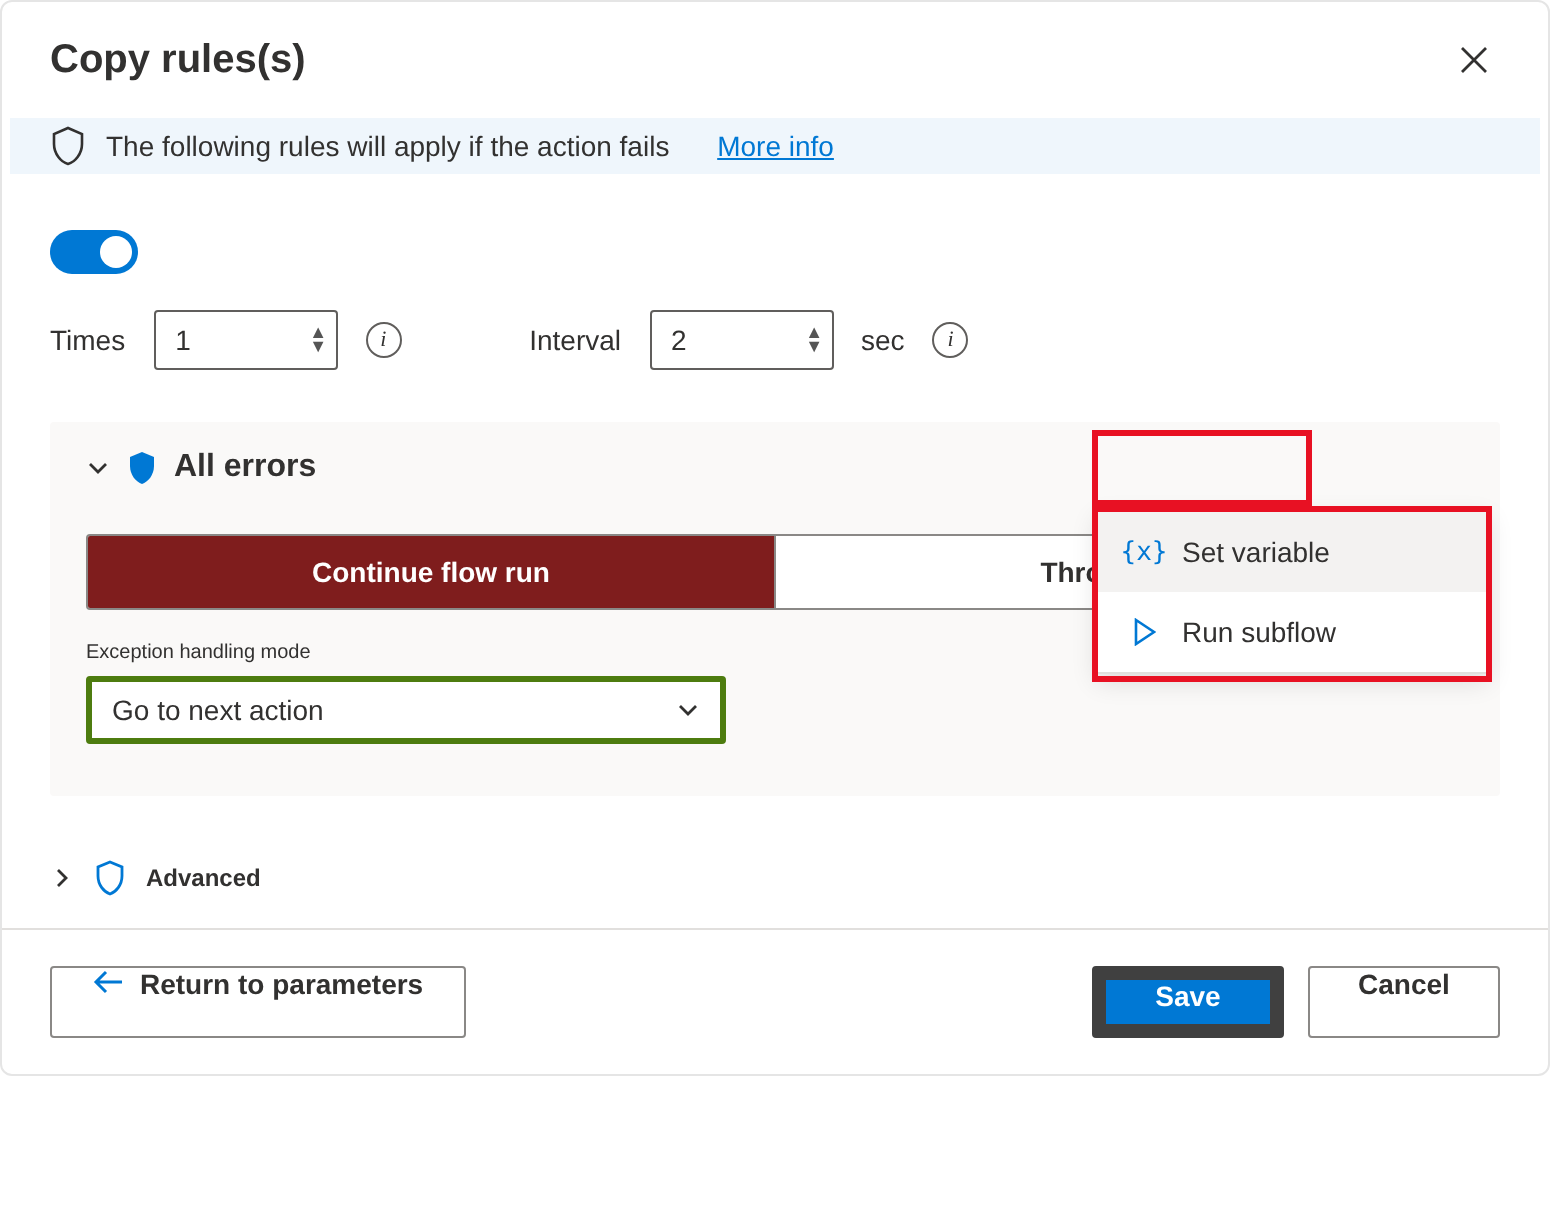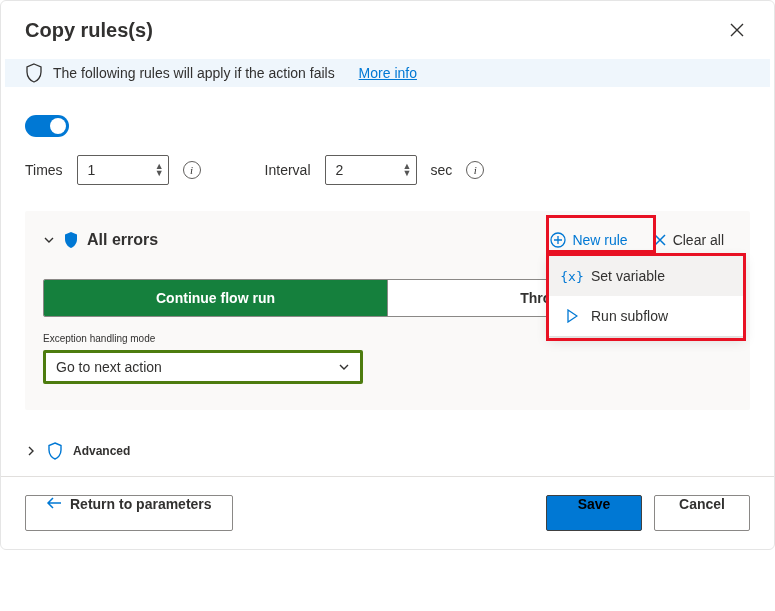--- a/index.html
+++ b/index.html
@@ -161,21 +161,21 @@
     height: 38px;
     overflow: hidden;
     background: #fff;
   }
   .seg-btn {
     flex: 1;
     display: flex; align-items: center; justify-content: center;
     font-size: 14px; font-weight: 600;
     cursor: pointer;
   }
-  .seg-active { background: #15803d; color: #fff; }
+  .seg-active { background: #7f1d1d; color: #fff; }
   .seg-divider { width: 1px; background: #8a8886; }
   .field-label { margin-top: 16px; font-size: 10px; }
   .select {
     margin-top: 6px;
     width: 320px;
     height: 34px;
     border: 3px solid #4d7c0f;
     border-radius: 2px;
     display: flex; align-items: center; justify-content: space-between;
     padding: 0 10px;
@@ -202,21 +202,21 @@
     border-radius: 2px;
     font-size: 14px;
     font-weight: 600;
     display: inline-flex;
     align-items: flex-start;
     justify-content: center;
     cursor: pointer;
     gap: 8px;
   }
   .btn-default { background: #fff; border: 1px solid #8a8886; color: #323130; }
-  .btn-primary { background: #0078d4; border: 1px solid #404040; color: #000000; }
+  .btn-primary { background: #0078d4; border: 7px solid #404040; color: #ffffff; }
   .footer-right { display: flex; gap: 12px; }
   svg { display: block; }
 </style>
 </head>
 <body>
 
 <div class="dialog">
 
   <div class="dlg-header">
     <div class="dlg-title">Copy rules(s)</div>
@@ -279,39 +279,20 @@
               <path d="M2 4 L6 8 L10 4" fill="none" stroke="#323130" stroke-width="1.4"></path>
             </svg>
         </span>
         <span class="shield-blue">
           <svg width="16" height="18" viewBox="0 0 16 18">
               <path d="M8 1 L14 3.5 V8 C14 12.5 11 16 8 17 C5 16 2 12.5 2 8 V3.5 Z" fill="#0078d4"></path>
             </svg>
         </span>
         <span>All errors</span>
       </div>
-      <div class="ae-right">
-        <div class="new-rule-btn">
-          <span>
-            <svg width="16" height="16" viewBox="0 0 16 16">
-                <circle cx="8" cy="8" r="7" fill="none" stroke="#0078d4" stroke-width="1.3"></circle>
-                <path d="M8 4 V12 M4 8 H12" stroke="#0078d4" stroke-width="1.3"></path>
-              </svg>
-          </span>
-          <span>New rule</span>
-        </div>
-        <div class="clear-all-btn">
-          <span>
-            <svg width="14" height="14" viewBox="0 0 14 14">
-                <path d="M2 2 L12 12 M12 2 L2 12" stroke="#0078d4" stroke-width="1.5"></path>
-              </svg>
-          </span>
-          <span class="clear-all-label">Clear all</span>
-        </div>
-      </div>
     </div>
 
     <div class="dropdown-menu">
       <div class="dropdown-item hover">
         <span class="dd-icon" style="font-family:monospace;font-size:13px;">{x}</span>
         <span>Set variable</span>
       </div>
       <div class="dropdown-item">
         <span class="dd-icon">
           <svg width="12" height="14" viewBox="0 0 12 14">

